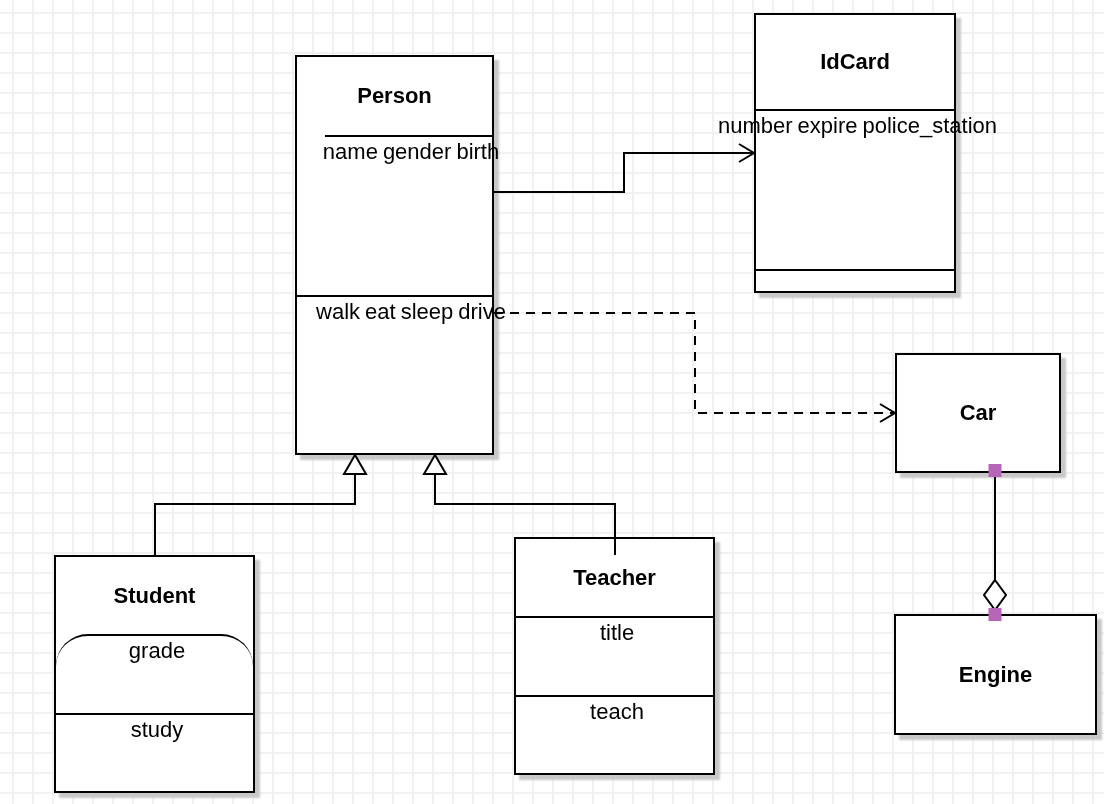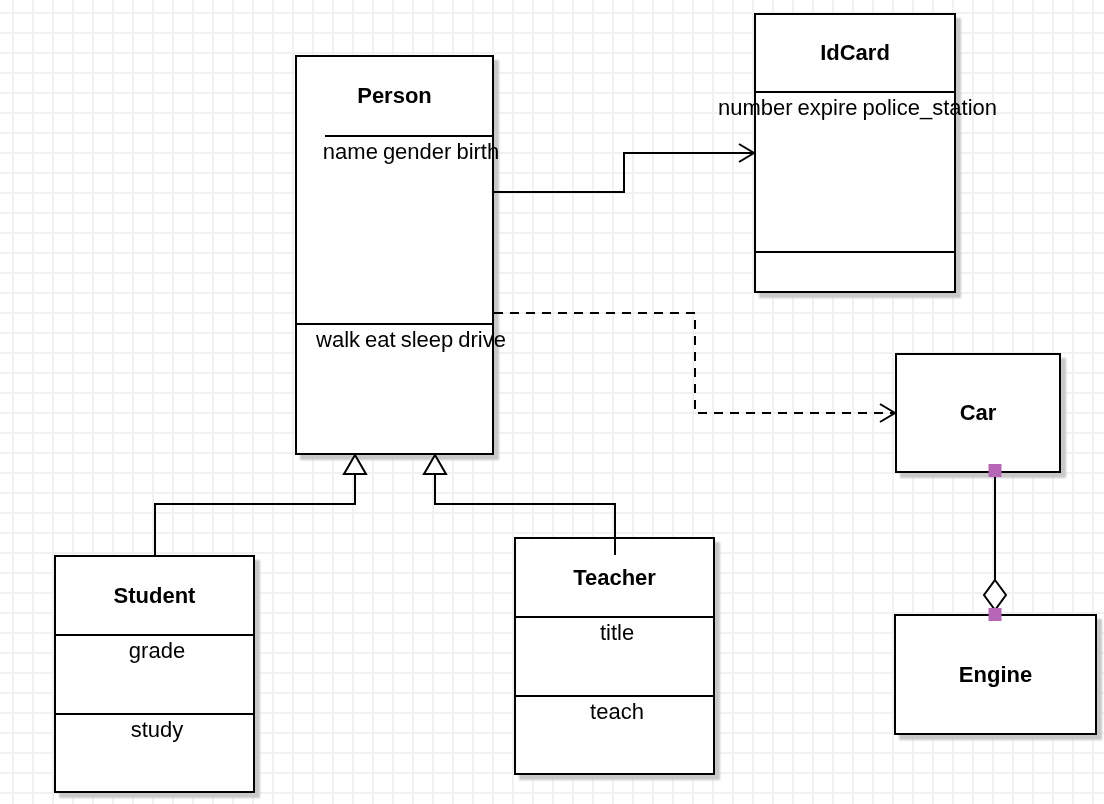--- a/index.html
+++ b/index.html
@@ -56,54 +56,54 @@
   svg .diamond{stroke:var(--line);stroke-width:2;fill:var(--box-fill);}
   svg .endpoint{fill:var(--endpoint-marker);stroke:none;}
 </style>
 </head>
 <body>
 
 <div class="canvas">
 
   <div class="uml-box" style="left:295px;top:55px;width:199px;height:400px;">
     <div class="uml-title" style="height:78px;">Person</div>
-    <div class="sect" style="height:188px;margin-left:28px;">
+    <div class="sect" style="height:160px;margin-left:28px;">
       <div class="member">name</div>
       <div class="member">gender</div>
       <div class="member">birth</div>
     </div>
     <div class="sect" style="flex:1 1 auto;padding-left:28px;">
       <div class="member">walk</div>
       <div class="member">eat</div>
       <div class="member">sleep</div>
       <div class="member">drive</div>
     </div>
   </div>
 
   <div class="uml-box" style="left:754px;top:13px;width:202px;height:280px;">
-    <div class="uml-title" style="height:76px;">IdCard</div>
+    <div class="uml-title" style="height:94px;">IdCard</div>
     <div class="sect" style="height:160px;">
       <div class="member">number</div>
       <div class="member">expire</div>
       <div class="member">police_station</div>
     </div>
     <div class="sect" style="flex:1 1 auto;"></div>
   </div>
 
   <div class="uml-box title-only" style="left:895px;top:353px;width:166px;height:120px;">
     <div class="uml-title" style="flex:1 1 auto;">Car</div>
   </div>
 
   <div class="uml-box title-only" style="left:894px;top:614px;width:203px;height:121px;">
     <div class="uml-title" style="flex:1 1 auto;">Engine</div>
   </div>
 
   <div class="uml-box" style="left:54px;top:555px;width:201px;height:238px;">
     <div class="uml-title" style="height:77px;">Student</div>
-    <div class="sect" style="height:79px;">
+    <div class="sect" style="height:79px;border-radius:32px;">
       <div class="member">grade</div>
     </div>
     <div class="sect" style="flex:1 1 auto;">
       <div class="member">study</div>
     </div>
   </div>
 
   <div class="uml-box" style="left:514px;top:537px;width:201px;height:238px;">
     <div class="uml-title" style="height:77px;">Teacher</div>
     <div class="sect" style="height:79px;">

